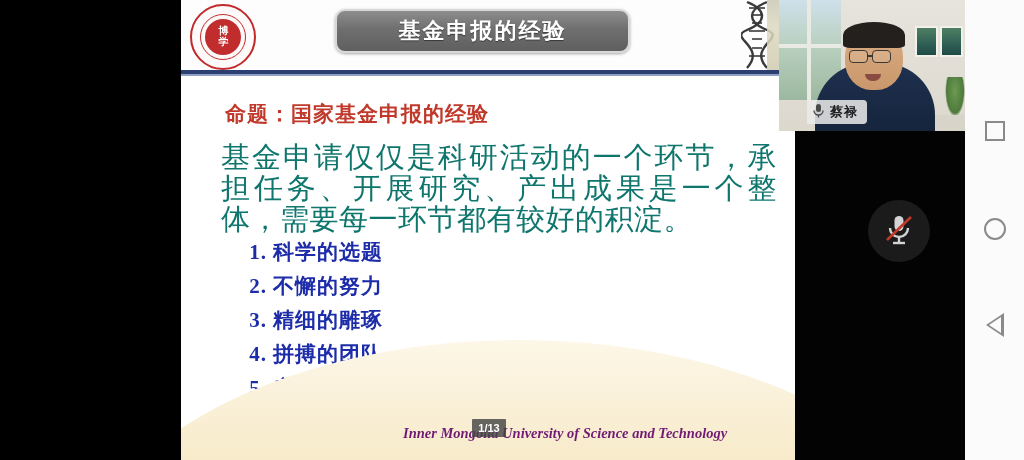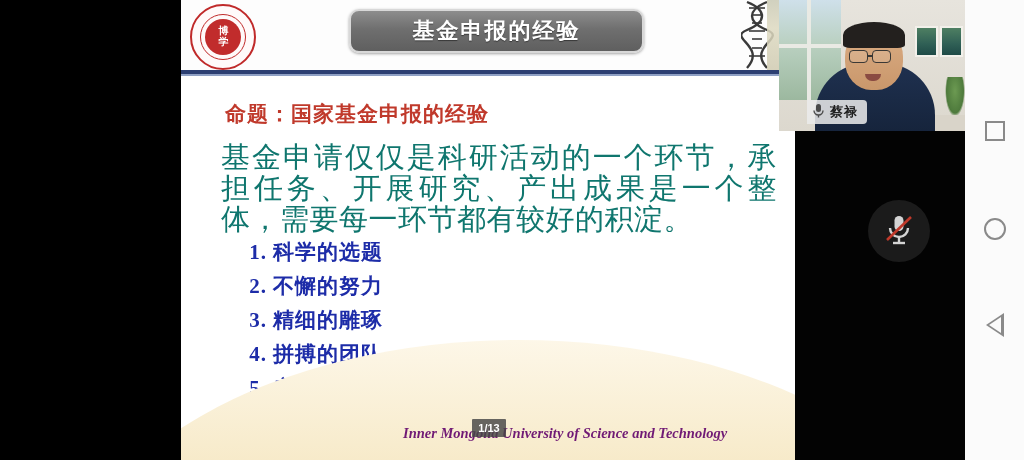--- a/index.html
+++ b/index.html
@@ -89,21 +89,21 @@
   .seal-ring-text {
     position: absolute;
     left: 0; top: 0; width: 100%; height: 100%;
     color: #b52626;
     font-size: 5px;
   }
 
   
   .title-plaque {
     position: absolute;
-    left: 168px; top: 9px;
+    left: 154px; top: 9px;
     width: 295px; height: 44px;
     border-radius: 10px;
     background: linear-gradient(180deg, #8d8d8d 0%, #6f6f6f 45%, #5f5f5f 100%);
     border: 2px solid #d8d8d8;
     box-shadow: 0 1px 3px rgba(0,0,0,.35);
     box-sizing: border-box;
     display: flex;
     align-items: center;
     justify-content: center;
   }

